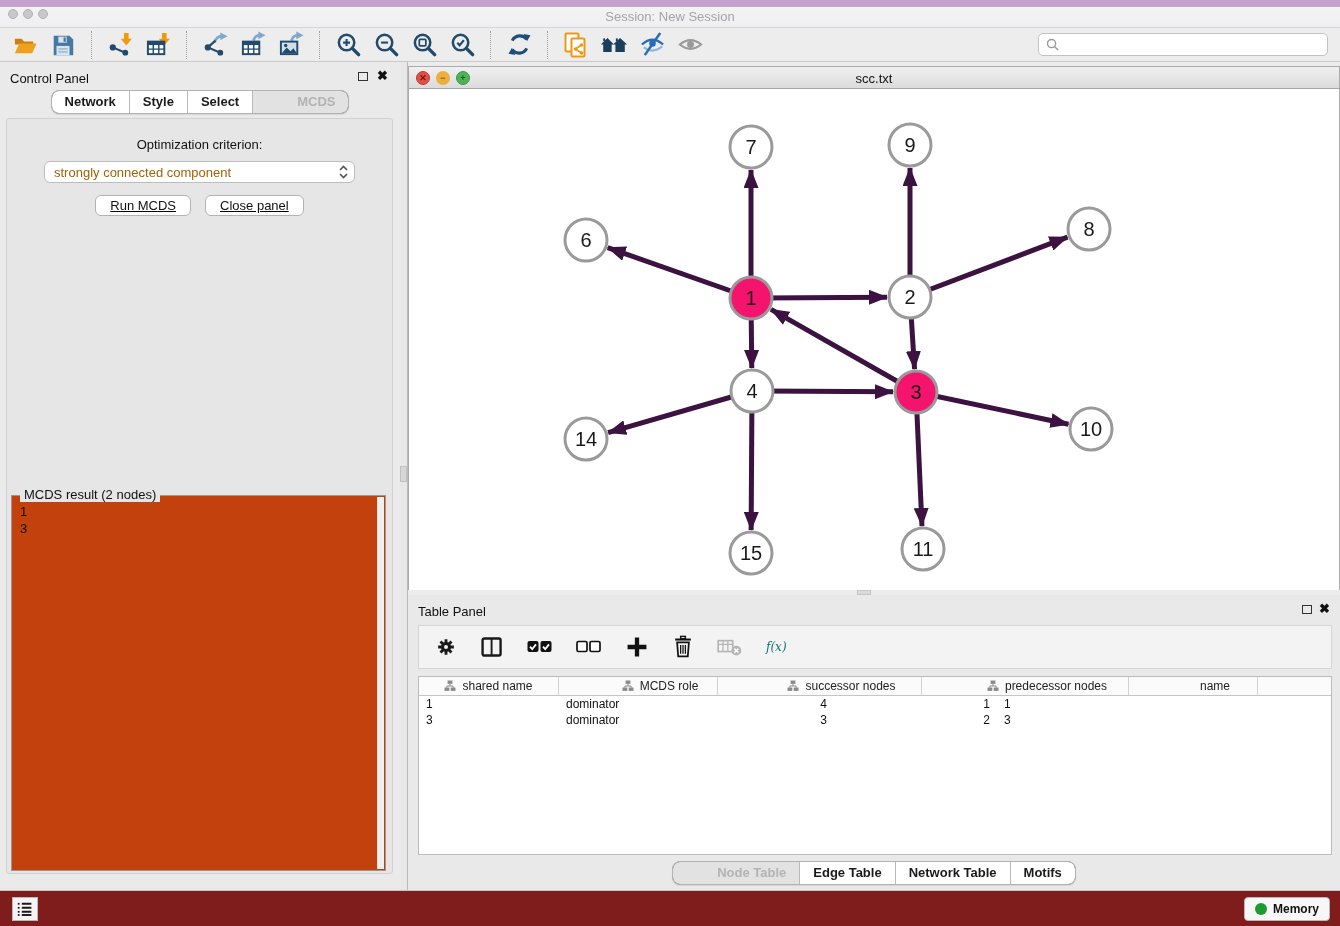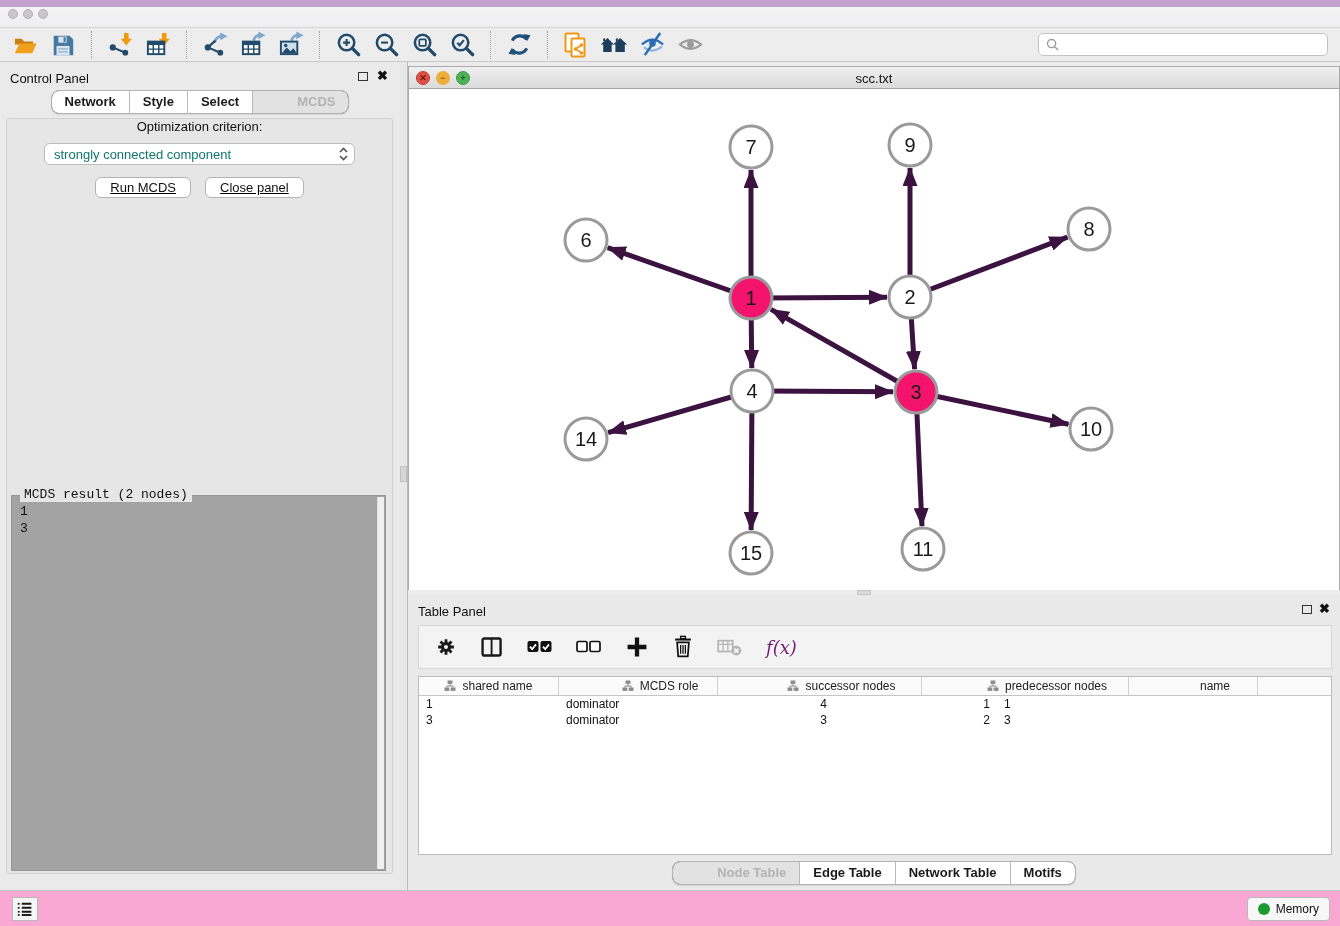--- a/index.html
+++ b/index.html
@@ -36,30 +36,30 @@
   .seg-tabs { display:flex; justify-content:center; }
   .seg-group { display:inline-flex; border:1px solid #b2b2b2; border-radius:8px; overflow:hidden; background:#404040;
     box-shadow:0 1px 1px rgba(0,0,0,0.08); }
   .seg-tab { padding:3px 13px 4px; font-size:13px; font-weight:600; color:#1a1a1a; background:#fff;
     border-left:1px solid #b9b9b9; white-space:nowrap; }
   .seg-tab:first-child { border-left:none; }
   .seg-tab.selected { background:#e3e2e3; color:#b4b3b4;padding-left:44px; }
 
   .cp-pane { position:absolute; left:6px; top:56px; width:387px; height:756px;
     background:#e7e6e7; border:1px solid #d2d1d2; border-radius:3px; }
-  .opt-label { margin-top:0; text-align:center; font-size:13px; color:#111; }
+  .opt-label { margin-top:18px; text-align:center; font-size:13px; color:#111; }
   .combo { margin:9px auto 0; width:311px; height:22px; background:#fff; border:1px solid #bdbdbd;
     border-radius:6px; display:flex; align-items:center; padding:0 6px 0 9px; }
-  .combo-value { flex:1; font-size:13px; color:#0f766e; }
+  .combo-value { flex:1; font-size:13px; color:#a16207; }
   .btn-row { margin-top:12px; display:flex; justify-content:center; gap:14px;text-decoration:underline; }
   .cp-btn { height:21px; background:#fff; border:1px solid #b3b3b3; border-radius:6px;
     font-size:13px; color:#111; display:flex; align-items:center; justify-content:center; padding:0 14px; }
 
   .result-group { position:absolute; left:4px; top:376px; width:375px; height:376px;
-    border:1px solid #979797; background:#a3a3a3;font-family:Liberation Mono, monospace; }
+    border:1px solid #979797; background:#c2410c; }
   .result-label { position:absolute; left:8px; top:-9px; background:#e7e6e7; padding:0 4px;
     font-size:13px; color:#111; white-space:nowrap; }
   .result-text { position:absolute; left:2px; top:5px; right:10px; bottom:2px;
     font-size:13px; line-height:17px; color:#111; padding:2px 6px; white-space:pre; overflow:hidden; }
   .result-scroll { position:absolute; right:1px; top:1px; bottom:1px; width:7px;
     background:#f0f0f0; border-left:1px solid #e2e2e2; }
 
   .v-splitter { position:absolute; left:400px; top:62px; width:8px; height:828px; background:#e9e8e9;
     border-right:1px solid #bcbbbc; }
   .v-grip { position:absolute; left:0px; top:404px; width:7px; height:16px; background:#d7d6d7;
@@ -77,35 +77,35 @@
   .tl-yellow{ background:#ecae3d; border:1px solid #d2942а; border-color:#cf9429; color:#8a5a10; }
   .tl-green { background:#4eb257; border:1px solid #3d9a45; color:#1c641f; }
   .net-title { position:absolute; left:0; right:0; top:4px; text-align:center; font-size:13px; color:#111; }
   .net-canvas { position:relative; width:930px; height:501px; background:#fff; }
 
   
   .table-panel { position:absolute; left:408px; top:595px; width:932px; height:295px; background:#eae9ea; }
   .tp-float { right:28px; } .tp-close { right:10px; }
   .tp-toolbar { position:absolute; left:10px; top:30px; width:914px; height:44px;
     background:#f4f3f4; border:1px solid #d7d6d7; display:flex; align-items:center; padding:0 0 0 16px; gap:23px; }
-  .fx-label { font-family:"DejaVu Serif", serif; font-style:italic; font-size:18px; color:#701a75; }
+  .fx-label { font-family:"DejaVu Serif", serif; font-style:italic; font-size:12px; color:#0f766e; }
 
   .node-table { position:absolute; left:10px; top:81px; width:914px; height:179px;
     background:#fff; border:1px solid #bdbcbd; overflow:hidden; }
   .nt-header { display:flex; height:19px; background:#fcfbfc; border-bottom:1px solid #c6c5c6;gap:44px; }
   .th { display:flex; align-items:center; justify-content:center; gap:6px;
     border-right:1px solid #d2d1d2; font-size:12px; color:#222; overflow:hidden; }
   .tr { display:flex; height:16px; align-items:center; }
   .td { font-size:12px; color:#111; padding:0 7px; overflow:hidden; white-space:nowrap; }
 
   .tp-tabs { position:absolute; left:0; right:0; top:266px; display:flex; justify-content:center; }
 
   
   .statusbar { position:absolute; left:0; top:890px; width:1340px; height:36px;
-    background:#f9a8d4; border-top:1px solid #c6c6c6; }
+    background:#7f1d1d; border-top:1px solid #c6c6c6;font-weight:bold; }
   .sb-left-btn { position:absolute; left:12px; top:6px; width:26px; height:24px; background:#f6f5f6;
     border:1px solid #b9b9b9; display:flex; align-items:center; justify-content:center; }
   .memory-btn { position:absolute; right:10px; top:6px; height:24px; background:#f8f7f8;
     border:1px solid #b9b9b9; border-radius:4px; display:flex; align-items:center; gap:6px; padding:0 10px; }
   .memory-dot { width:12px; height:12px; border-radius:50%; background:#1e9b30; }
   .memory-label { font-size:12px; color:#111; }
   .h-grip { position:absolute; left:857px; top:590px; width:14px; height:5px; background:#dcdbdc; border:1px solid #c6c5c6; }
 </style>
 </head>
 <body>
@@ -120,20 +120,21 @@
     </g>
   </defs>
 </svg>
 
 <div class="titlebar">
   <div class="mac-dots">
     <div class="mac-dot"></div>
     <div class="mac-dot"></div>
     <div class="mac-dot"></div>
   </div>
+  <div class="win-title">Session: New Session</div>
 </div>
 
 <div class="toolbar">
   <div class="tbtn">
     <svg width="27" height="27" viewBox="0 0 28 28">
       <path d="M3 8 h7 l2.5 3 h9.5 v3 H3 z" fill="#c9820f"></path>
       <path d="M3 23 L7.5 13 h18 L21 23 z" fill="#efa01c"></path>
     </svg>
   </div>
   <div class="tbtn">

